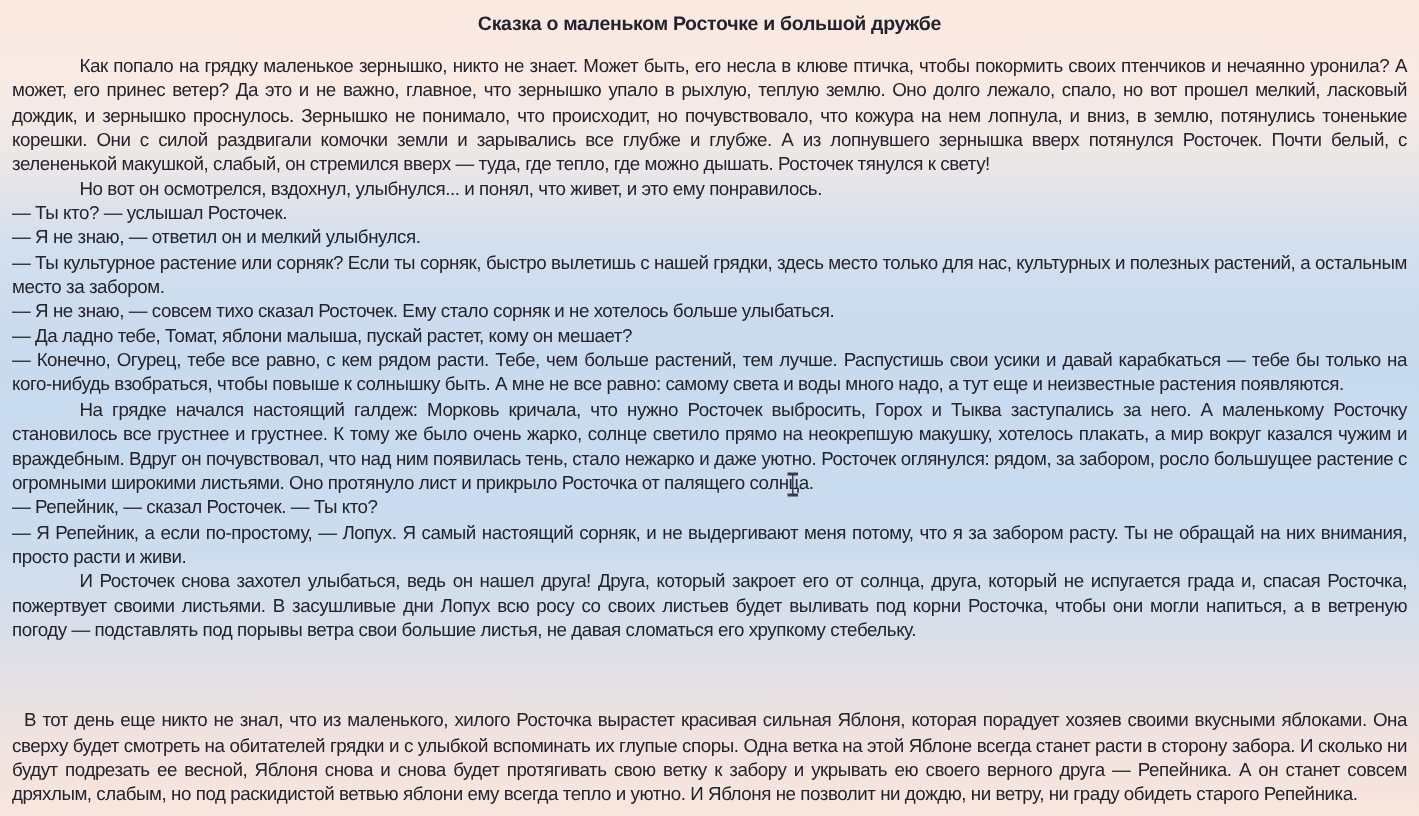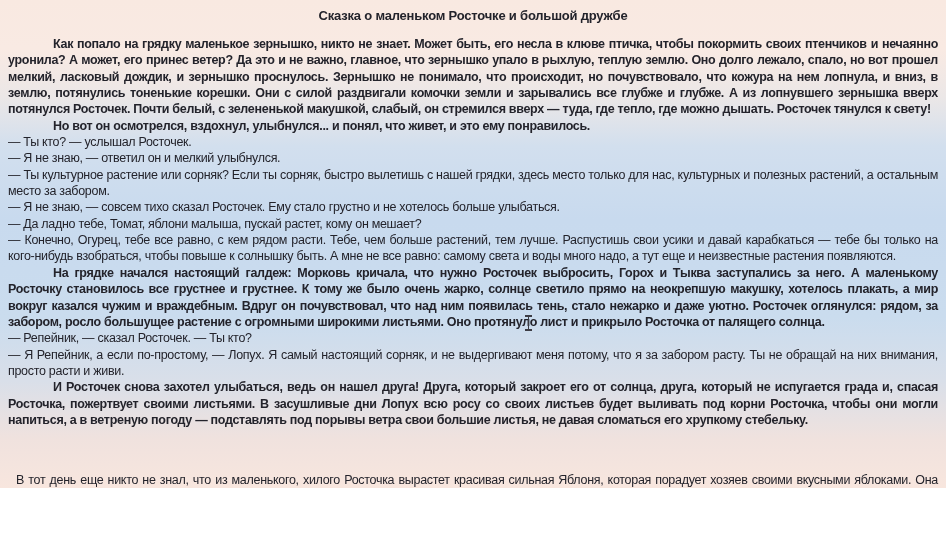--- a/index.html
+++ b/index.html
@@ -2,21 +2,21 @@
 <html><head>
 <meta charset="utf-8">
 <style>
   html, body { margin: 0; padding: 0; }
   body {
     width: 946px; height: 544px; overflow: hidden;
     font-family: "Liberation Sans", sans-serif;
   }
   .page {
     position: relative;
-    width: 946px; height: 488px;
+    width: 946px; height: 544px;
     box-sizing: border-box;
     padding: 6px 8px 0 8px;
     overflow: hidden;
     background: linear-gradient(180deg,
       #f9e9e1 0%,
       #f9eae3 10%,
       #ebe7e7 20%,
       #d2dfee 30%,
       #c8daee 45%,
       #cadcee 65%,
@@ -33,21 +33,21 @@
     text-align: center;
     letter-spacing: -0.2px;
   }
   .para {
     margin: 0;
     font-size: 12.5px;
     line-height: 16.35px;
     letter-spacing: -0.3px;
     text-align: justify;
   }
-  .ind    { text-indent: 45px; font-weight: bold; }
+  .ind    { text-indent: 45px; }
   .ind-sm { text-indent: 8px; margin-top: 44px; }
   
   .ibeam {
     position: absolute;
     left: 524px; top: 315px;
     width: 9px; height: 16px;
     pointer-events: none;
   }
   .ibeam .bar {
     position: absolute;
@@ -68,21 +68,21 @@
 <body>
 
 <div class="page">
   <h1 class="title">Сказка о маленьком Росточке и большой дружбе</h1>
 
   <p class="para ind">Как попало на грядку маленькое зернышко, никто не знает. Может быть, его несла в клюве птичка, чтобы покормить своих птенчиков и нечаянно уронила? А может, его принес ветер? Да это и не важно, главное, что зернышко упало в рыхлую, теплую землю. Оно долго лежало, спало, но вот прошел мелкий, ласковый дождик, и зернышко проснулось. Зернышко не понимало, что происходит, но почувствовало, что кожура на нем лопнула, и вниз, в землю, потянулись тоненькие корешки. Они с силой раздвигали комочки земли и зарывались все глубже и глубже. А из лопнувшего зернышка вверх потянулся Росточек. Почти белый, с зелененькой макушкой, слабый, он стремился вверх — туда, где тепло, где можно дышать. Росточек тянулся к свету!</p>
   <p class="para ind">Но вот он осмотрелся, вздохнул, улыбнулся... и понял, что живет, и это ему понравилось.</p>
   <p class="para">— Ты кто? — услышал Росточек.</p>
   <p class="para">— Я не знаю, — ответил он и мелкий улыбнулся.</p>
   <p class="para">— Ты культурное растение или сорняк? Если ты сорняк, быстро вылетишь с нашей грядки, здесь место только для нас, культурных и полезных растений, а остальным место за забором.</p>
-  <p class="para">— Я не знаю, — совсем тихо сказал Росточек. Ему стало грустно и не хотелось больше улыбаться.</p>
+  <p class="para">— Я не знаю, — совсем тихо сказал Росточек. Ему стало сорняк и не хотелось больше улыбаться.</p>
   <p class="para">— Да ладно тебе, Томат, яблони малыша, пускай растет, кому он мешает?</p>
   <p class="para">— Конечно, Огурец, тебе все равно, с кем рядом расти. Тебе, чем больше растений, тем лучше. Распустишь свои усики и давай карабкаться — тебе бы только на кого-нибудь взобраться, чтобы повыше к солнышку быть. А мне не все равно: самому света и воды много надо, а тут еще и неизвестные растения появляются.</p>
   <p class="para ind">На грядке начался настоящий галдеж: Морковь кричала, что нужно Росточек выбросить, Горох и Тыква заступались за него. А маленькому Росточку становилось все грустнее и грустнее. К тому же было очень жарко, солнце светило прямо на неокрепшую макушку, хотелось плакать, а мир вокруг казался чужим и враждебным. Вдруг он почувствовал, что над ним появилась тень, стало нежарко и даже уютно. Росточек оглянулся: рядом, за забором, росло большущее растение с огромными широкими листьями. Оно протянуло лист и прикрыло Росточка от палящего солнца.</p>
   <p class="para">— Репейник, — сказал Росточек. — Ты кто?</p>
   <p class="para">— Я Репейник, а если по-простому, — Лопух. Я самый настоящий сорняк, и не выдергивают меня потому, что я за забором расту. Ты не обращай на них внимания, просто расти и живи.</p>
   <p class="para ind">И Росточек снова захотел улыбаться, ведь он нашел друга! Друга, который закроет его от солнца, друга, который не испугается града и, спасая Росточка, пожертвует своими листьями. В засушливые дни Лопух всю росу со своих листьев будет выливать под корни Росточка, чтобы они могли напиться, а в ветреную погоду — подставлять под порывы ветра свои большие листья, не давая сломаться его хрупкому стебельку.</p>
   <p class="para ind-sm">В тот день еще никто не знал, что из маленького, хилого Росточка вырастет красивая сильная Яблоня, которая порадует хозяев своими вкусными яблоками. Она сверху будет смотреть на обитателей грядки и с улыбкой вспоминать их глупые споры. Одна ветка на этой Яблоне всегда станет расти в сторону забора. И сколько ни будут подрезать ее весной, Яблоня снова и снова будет протягивать свою ветку к забору и укрывать ею своего верного друга — Репейника. А он станет совсем дряхлым, слабым, но под раскидистой ветвью яблони ему всегда тепло и уютно. И Яблоня не позволит ни дождю, ни ветру, ни граду обидеть старого Репейника.</p>
 
   <div class="ibeam">
     <div class="cap-top"></div>

